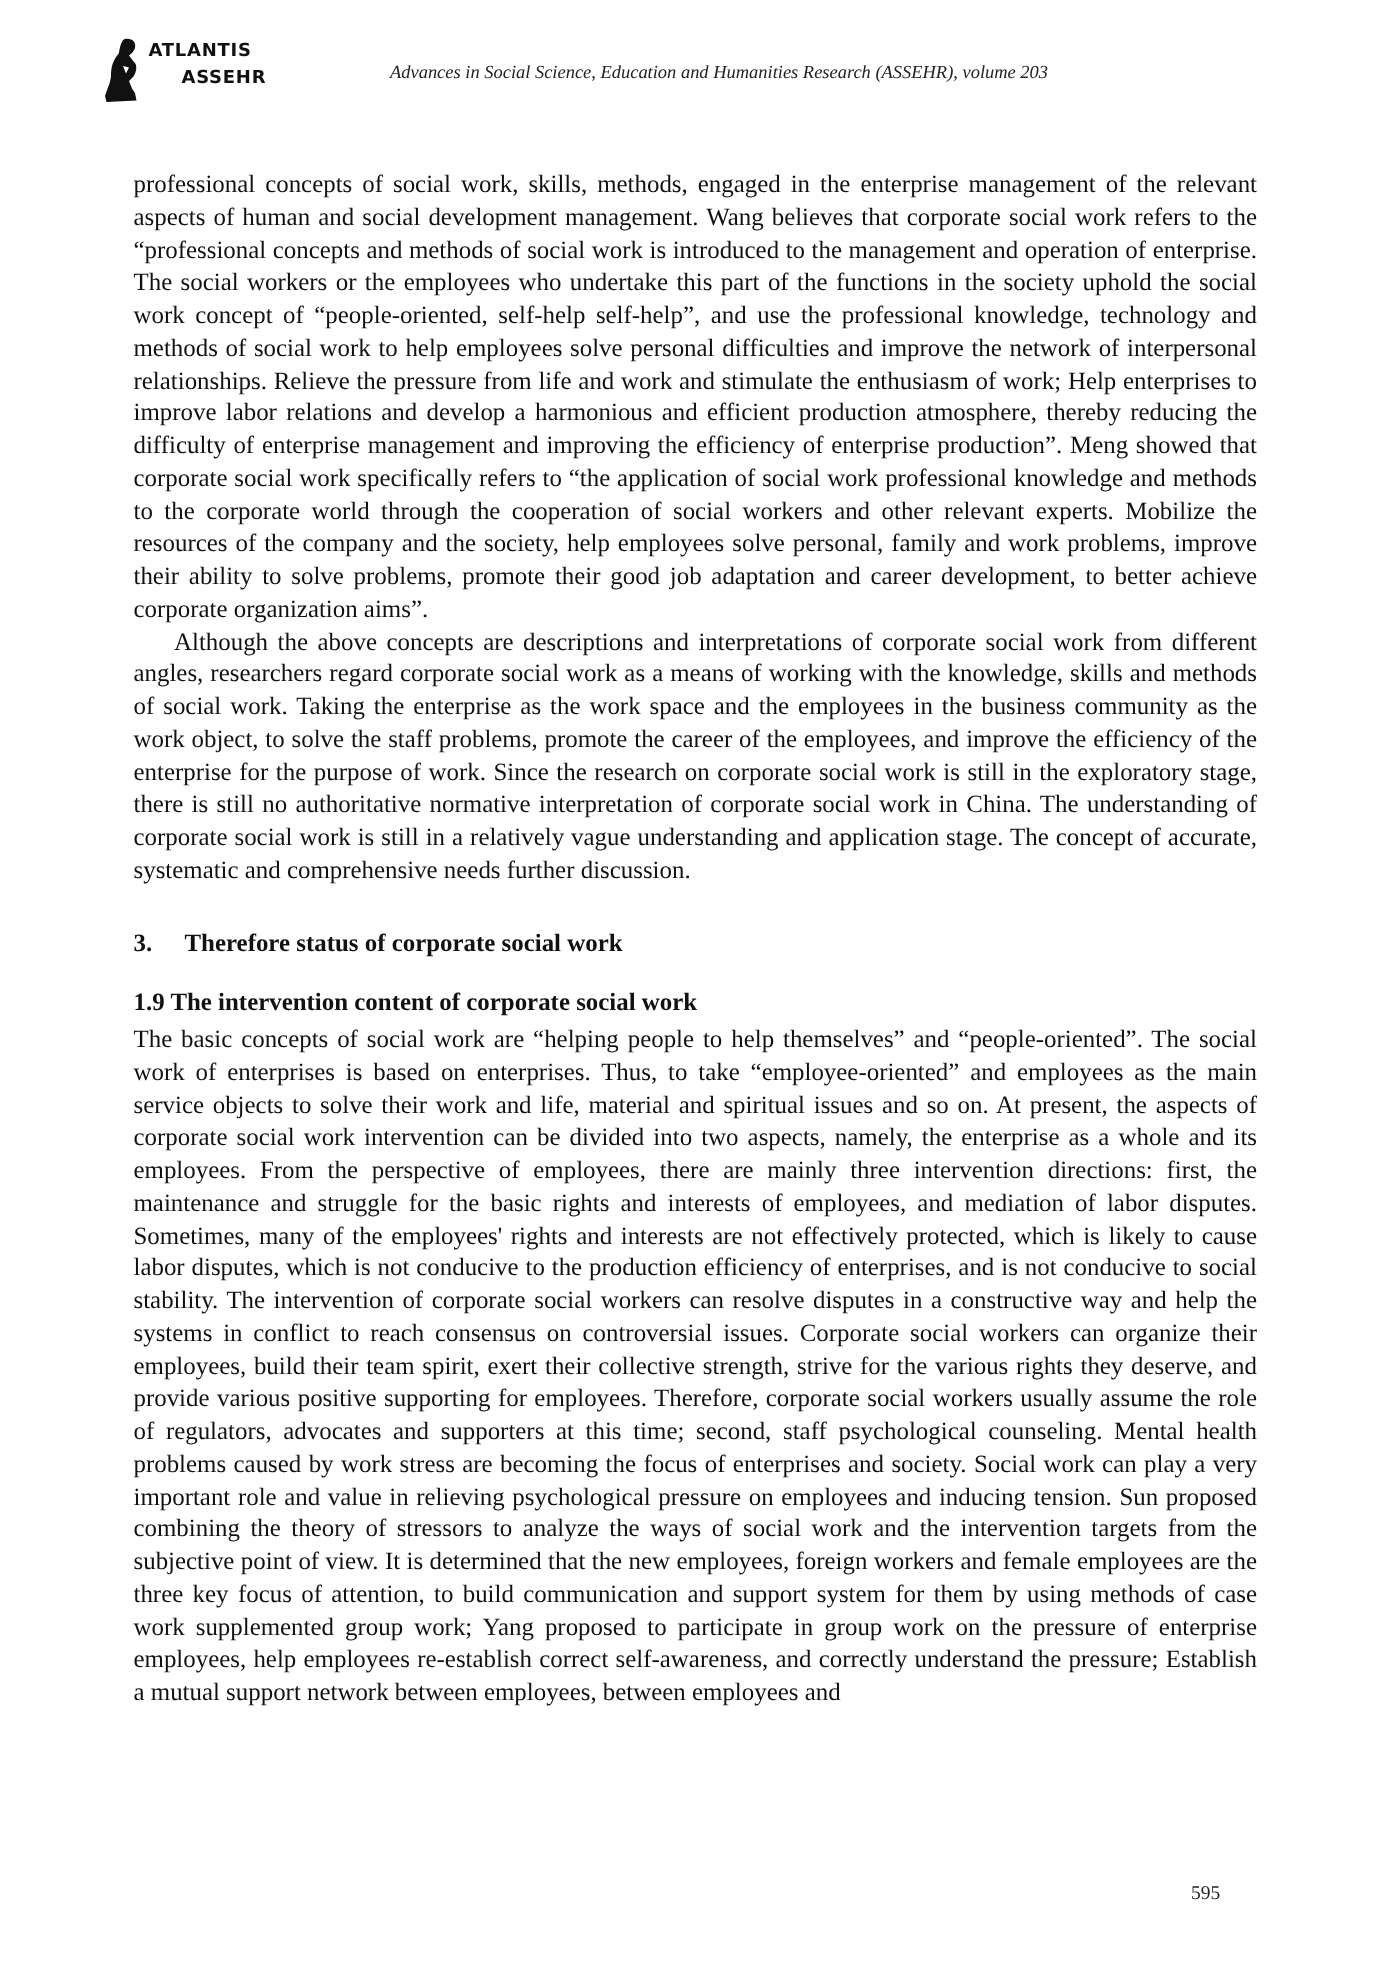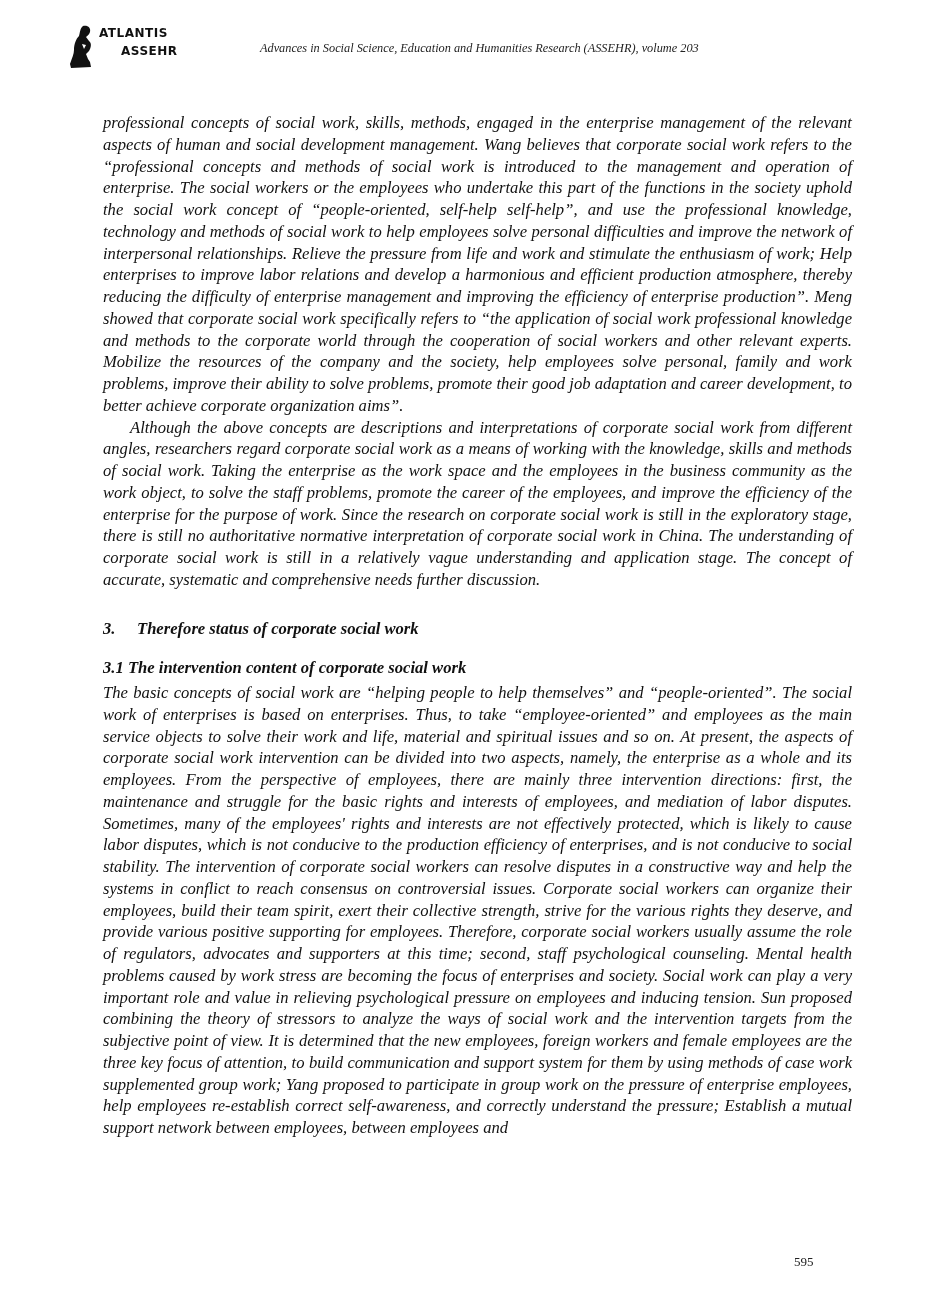--- a/index.html
+++ b/index.html
@@ -3,21 +3,21 @@
 <meta charset="utf-8">
 <style>
   html, body { margin: 0; padding: 0; background: #ffffff; }
   body { width: 925px; height: 1309px; position: relative; overflow: hidden; color: #111; }
   .header { position: absolute; left: 0; top: 0; width: 831px; height: 80px; margin-left: 47px; }
   .logo { position: absolute; left: 22px; top: 24px; width: 112px; height: 46px; }
   .logo svg { position: absolute; left: 0; top: 0; }
   .logo .l1 { position: absolute; left: 30px; top: 2px; font-family: "DejaVu Sans", sans-serif; font-weight: bold; font-size: 12px; letter-spacing: 0.5px; color: #111; }
   .logo .l2 { position: absolute; left: 52px; top: 20px; font-family: "DejaVu Sans", sans-serif; font-weight: bold; font-size: 12px; letter-spacing: 0.5px; color: #111; }
   .running-head { position: absolute; left: 213px; top: 41px; font-family: "Liberation Serif", serif; font-style: italic; font-size: 12.3px; color: #222; white-space: nowrap; }
-  .content { position: absolute; left: 103px; top: 112px; width: 749px; font-family: "Liberation Serif", serif; font-size: 16.6px; line-height: 21.75px; font-style: italic; }
+  .content { position: absolute; left: 89px; top: 112px; width: 749px; font-family: "Liberation Serif", serif; font-size: 16.6px; line-height: 21.75px; }
   .content p { margin: 0; text-align: justify; }
   .content p.indent { text-indent: 27px; }
   .h1 { font-family: "Liberation Serif", serif; font-weight: bold; font-size: 16.6px; margin: 27px 0 0 0; line-height: 21.75px; }
   .h1 .num { display: inline-block; width: 34px; }
   .h2 { font-family: "Liberation Serif", serif; font-weight: bold; font-size: 16.6px; margin: 18px 0 3px 0; line-height: 21.75px; }
   .page-num { position: absolute; left: 794px; top: 1254px; font-family: "Liberation Serif", serif; font-size: 13px; color: #222; }
 </style>
 </head>
 <body>
 
@@ -34,18 +34,18 @@
 </div>
 
 <div class="content">
   <p>professional concepts of social work, skills, methods, engaged in the enterprise management of the relevant aspects of human and social development management. Wang believes that corporate social work refers to the “professional concepts and methods of social work is introduced to the management and operation of enterprise. The social workers or the employees who undertake this part of the functions in the society uphold the social work concept of “people-oriented, self-help self-help”, and use the professional knowledge, technology and methods of social work to help employees solve personal difficulties and improve the network of interpersonal relationships. Relieve the pressure from life and work and stimulate the enthusiasm of work; Help enterprises to improve labor relations and develop a harmonious and efficient production atmosphere, thereby reducing the difficulty of enterprise management and improving the efficiency of enterprise production”. Meng showed that corporate social work specifically refers to “the application of social work professional knowledge and methods to the corporate world through the cooperation of social workers and other relevant experts. Mobilize the resources of the company and the society, help employees solve personal, family and work problems, improve their ability to solve problems, promote their good job adaptation and career development, to better achieve corporate organization aims”.</p>
   <p class="indent">Although the above concepts are descriptions and interpretations of corporate social work from different angles, researchers regard corporate social work as a means of working with the knowledge, skills and methods of social work. Taking the enterprise as the work space and the employees in the business community as the work object, to solve the staff problems, promote the career of the employees, and improve the efficiency of the enterprise for the purpose of work. Since the research on corporate social work is still in the exploratory stage, there is still no authoritative normative interpretation of corporate social work in China. The understanding of corporate social work is still in a relatively vague understanding and application stage. The concept of accurate, systematic and comprehensive needs further discussion.</p>
 
   <div class="h1">
     <span class="num">3.</span><span>Therefore status of corporate social work</span>
   </div>
 
-  <div class="h2">3.1 The intervention content of corporate social work</div>
+  <div class="h2">1.9 The intervention content of corporate social work</div>
 
   <p>The basic concepts of social work are “helping people to help themselves” and “people-oriented”. The social work of enterprises is based on enterprises. Thus, to take “employee-oriented” and employees as the main service objects to solve their work and life, material and spiritual issues and so on. At present, the aspects of corporate social work intervention can be divided into two aspects, namely, the enterprise as a whole and its employees. From the perspective of employees, there are mainly three intervention directions: first, the maintenance and struggle for the basic rights and interests of employees, and mediation of labor disputes. Sometimes, many of the employees' rights and interests are not effectively protected, which is likely to cause labor disputes, which is not conducive to the production efficiency of enterprises, and is not conducive to social stability. The intervention of corporate social workers can resolve disputes in a constructive way and help the systems in conflict to reach consensus on controversial issues. Corporate social workers can organize their employees, build their team spirit, exert their collective strength, strive for the various rights they deserve, and provide various positive supporting for employees. Therefore, corporate social workers usually assume the role of regulators, advocates and supporters at this time; second, staff psychological counseling. Mental health problems caused by work stress are becoming the focus of enterprises and society. Social work can play a very important role and value in relieving psychological pressure on employees and inducing tension. Sun proposed combining the theory of stressors to analyze the ways of social work and the intervention targets from the subjective point of view. It is determined that the new employees, foreign workers and female employees are the three key focus of attention, to build communication and support system for them by using methods of case work supplemented group work; Yang proposed to participate in group work on the pressure of enterprise employees, help employees re-establish correct self-awareness, and correctly understand the pressure; Establish a mutual support network between employees, between employees and</p>
 </div>
 
 <div class="page-num">595</div>
 
 </body></html>

